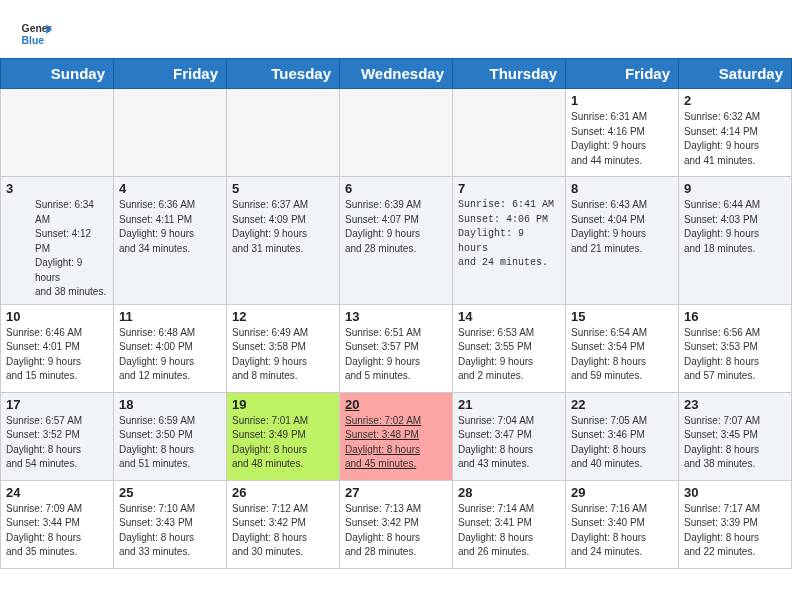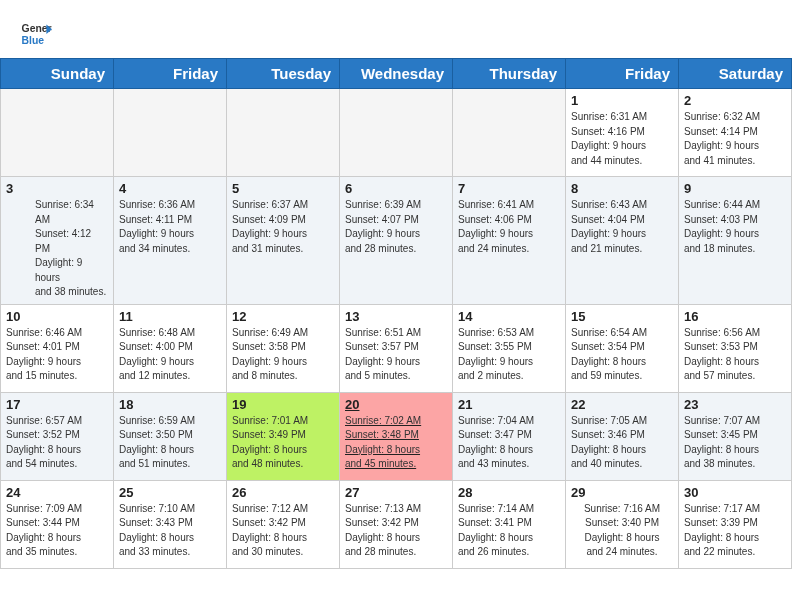--- a/index.html
+++ b/index.html
@@ -161,21 +161,21 @@
           </td>
           <td style="background: rgb(240, 244, 248);">
             <span class="day-number">6</span>
             <div class="day-info" style="white-space: pre-line;">Sunrise: 6:39 AM
 Sunset: 4:07 PM
 Daylight: 9 hours
 and 28 minutes.</div>
           </td>
           <td style="background: rgb(240, 244, 248);">
             <span class="day-number">7</span>
-            <div class="day-info" style="white-space: pre-line;">Sunrise: 6:41 AM
+            <div class="day-info" style="white-space: pre-line; font-family: Liberation Mono, monospace;">Sunrise: 6:41 AM
 Sunset: 4:06 PM
 Daylight: 9 hours
 and 24 minutes.</div>
           </td>
           <td style="background: rgb(240, 244, 248);">
             <span class="day-number">8</span>
             <div class="day-info" style="white-space: pre-line;">Sunrise: 6:43 AM
 Sunset: 4:04 PM
 Daylight: 9 hours
 and 21 minutes.</div>
@@ -321,21 +321,21 @@
           </td>
           <td>
             <span class="day-number">28</span>
             <div class="day-info" style="white-space: pre-line;">Sunrise: 7:14 AM
 Sunset: 3:41 PM
 Daylight: 8 hours
 and 26 minutes.</div>
           </td>
           <td>
             <span class="day-number">29</span>
-            <div class="day-info" style="white-space: pre-line; text-align: center;">Sunrise: 7:16 AM
+            <div class="day-info" style="white-space: pre-line;">Sunrise: 7:16 AM
 Sunset: 3:40 PM
 Daylight: 8 hours
 and 24 minutes.</div>
           </td>
           <td>
             <span class="day-number">30</span>
             <div class="day-info" style="white-space: pre-line;">Sunrise: 7:17 AM
 Sunset: 3:39 PM
 Daylight: 8 hours
 and 22 minutes.</div>

